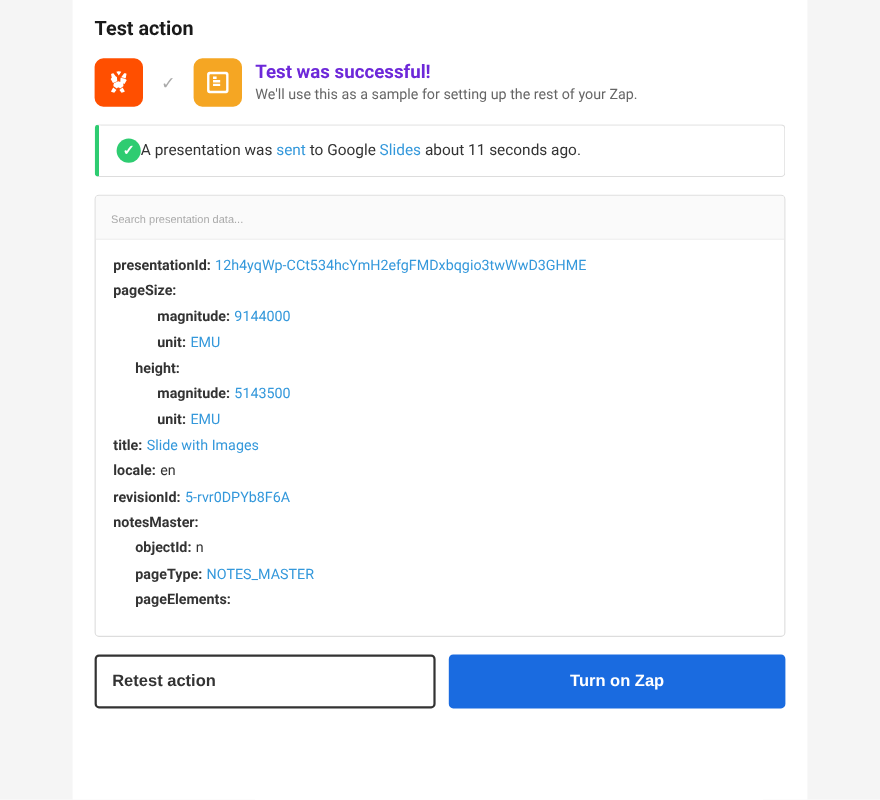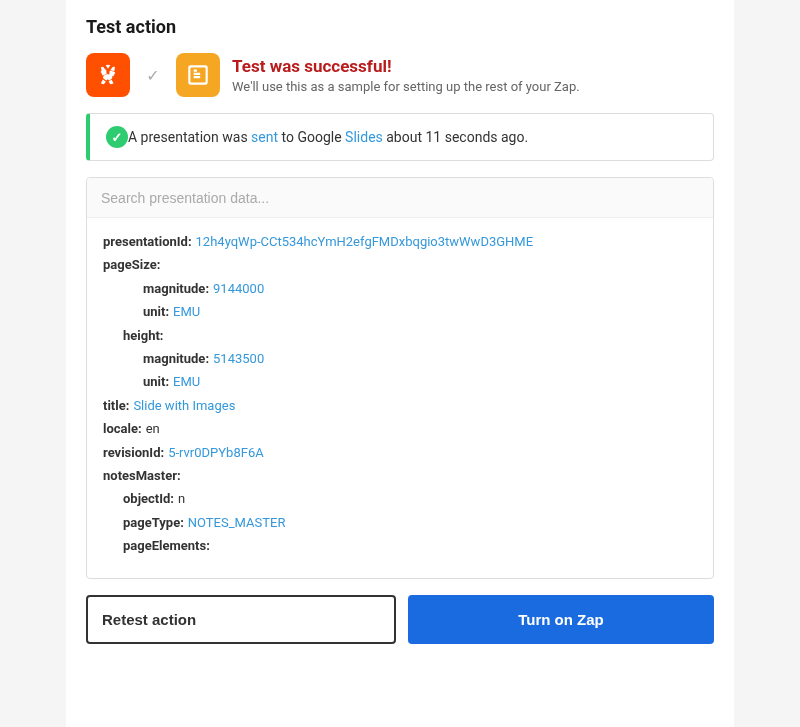--- a/index.html
+++ b/index.html
@@ -67,21 +67,21 @@
       flex-shrink: 0;
     }
     .icon-google-slides svg {
       width: 26px;
       height: 26px;
       fill: white;
     }
     .success-text h2 {
       font-size: 17px;
       font-weight: 700;
-      color: #b91c1c;
+      color: #6d28d9;
       margin-bottom: 3px;
     }
     .success-text p {
       font-size: 13px;
       color: #666;
     }
     .success-banner {
       border: 1px solid #ddd;
       border-left: 4px solid #2ecc71;
       border-radius: 4px;
@@ -120,21 +120,21 @@
     }
     .search-bar {
       padding: 10px 14px;
       border-bottom: 1px solid #eee;
       background: #fafafa;
     }
     .search-bar input {
       width: 100%;
       border: none;
       background: transparent;
-      font-size: 14px;
+      font-size: 10px;
       color: #333;
       outline: none;
     }
     .search-bar input::placeholder {
       color: #aaa;
     }
     .data-content {
       position: relative;
       height: 360px;
       overflow: auto;

